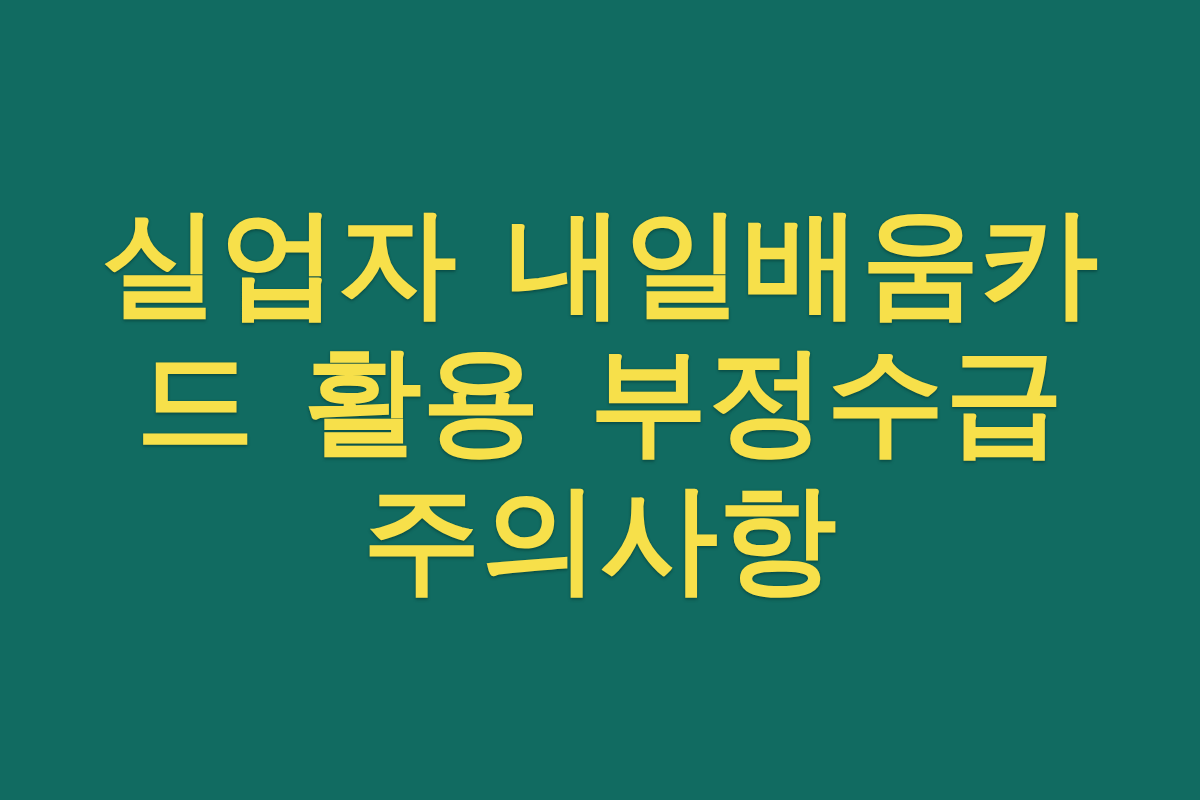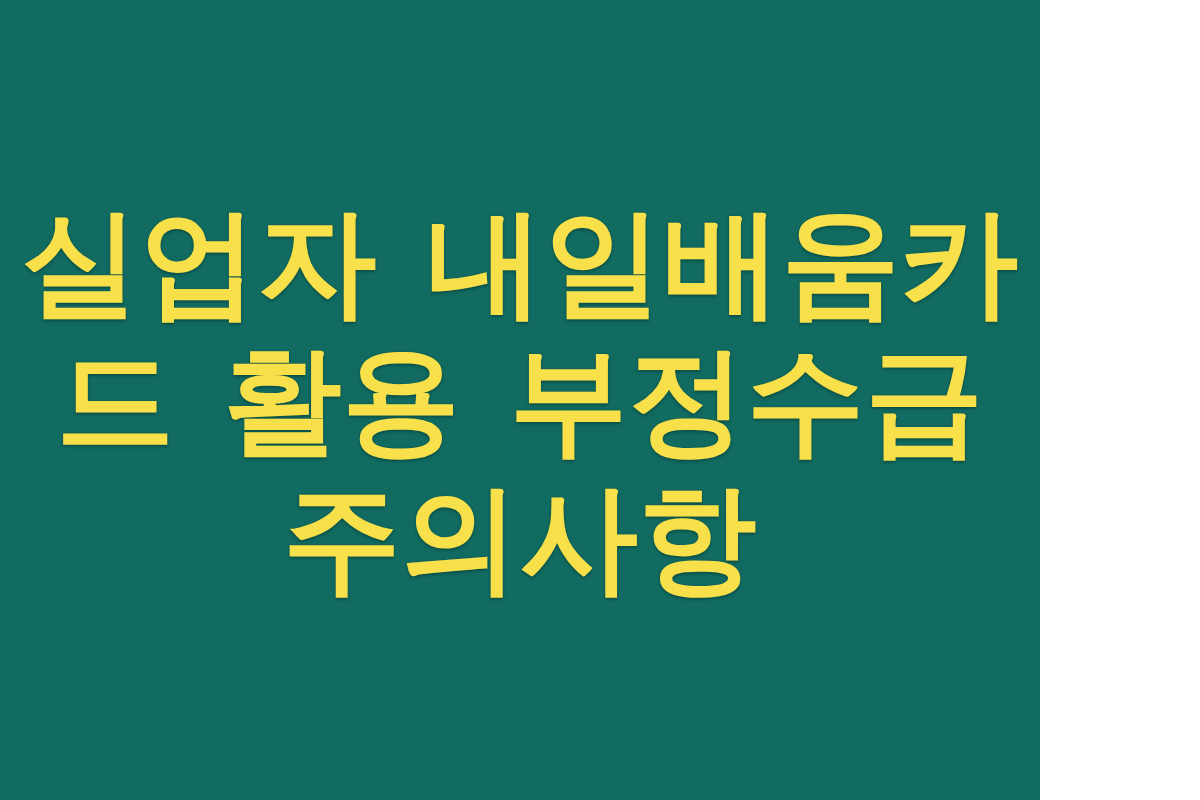--- a/index.html
+++ b/index.html
@@ -12,21 +12,21 @@
     width: 1200px;
     height: 800px;
     overflow: hidden;
     font-family: "DejaVu Sans", "Liberation Sans", sans-serif;
   }
 
   
   .banner {
     position: relative;
     box-sizing: border-box;
-    width: 1040px;
+    width: 1200px;
     height: 800px;
     display: flex;
     align-items: center;
     justify-content: center;
     background-color: #116B61;
   }
 
   
   .headline-block {
     width: 1020px;

